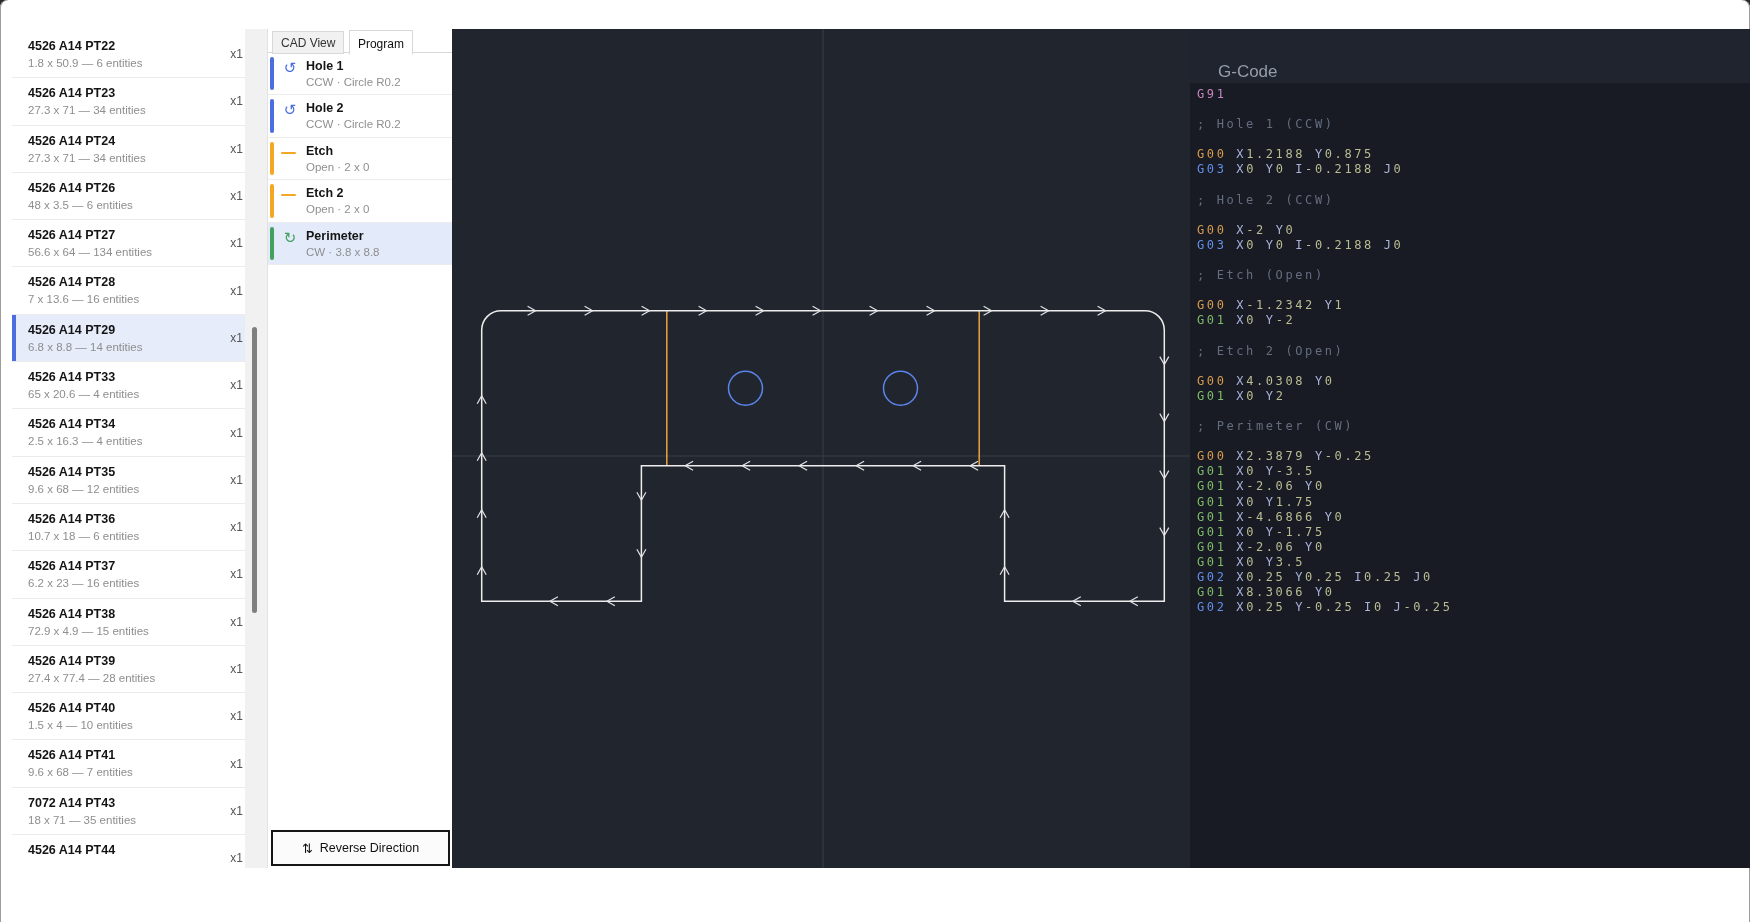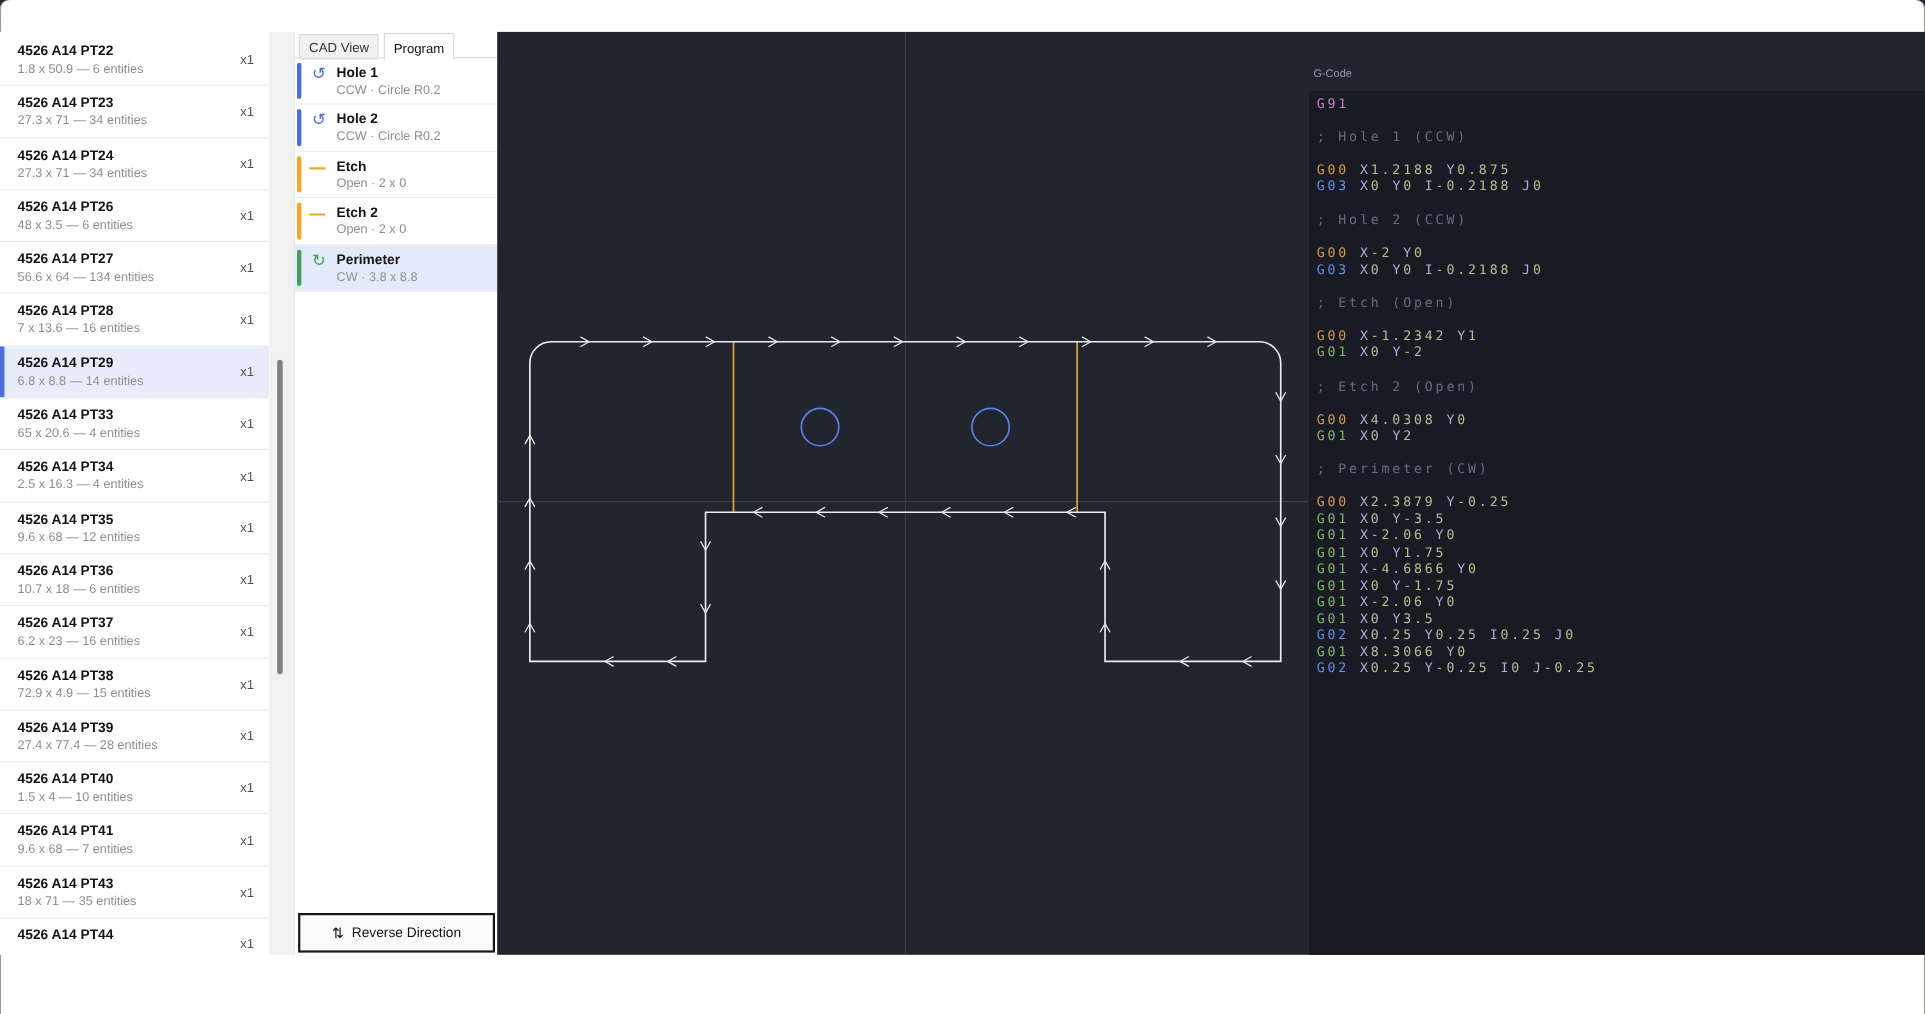--- a/index.html
+++ b/index.html
@@ -8,21 +8,21 @@
     box-shadow:inset 1px 0 0 #a09a98, inset -1px 0 0 #a09a98;}
   
   .titlebar{position:absolute;top:0;left:0;right:0;height:29px;background:#7b7573;}
   .titlebar .title{color:#ffffff;font-size:12px;line-height:29px;padding-left:11px;}
   .win-controls{position:absolute;right:0;top:0;height:29px;display:flex;align-items:center;}
   .win-btn{width:46px;height:29px;display:flex;align-items:center;justify-content:center;color:#fff;}
   .glyph-min{width:10px;height:1px;background:#fff;}
   .glyph-max{width:9px;height:9px;border:1px solid #fff;border-radius:1px;}
   .glyph-close{font-size:13px;line-height:13px;color:#fff;}
   
-  .sidebar{position:absolute;top:29px;left:0;width:245px;bottom:54px;background:#fff;overflow:hidden;}
+  .sidebar{position:absolute;top:29px;left:12px;width:245px;bottom:54px;background:#fff;overflow:hidden;}
   .parts-list{padding-top:2px;}
   .part-item{position:relative;height:47.3px;box-sizing:border-box;border-bottom:1px solid #ebebeb;padding:8px 0 0 16px;}
   .part-item .pname{font-size:12.5px;font-weight:bold;color:#141414;}
   .part-item .pdims{font-size:11.5px;color:#8e8e8e;margin-top:4px;}
   .part-item .pqty{position:absolute;right:14px;top:50%;transform:translateY(-50%);font-size:12px;color:#555;}
   .part-item.selected{background:#e6ecfa;}
   .part-item.selected .selbar{position:absolute;left:0;top:0;bottom:0;width:4px;background:#4a6ee0;}
   
   .scroll-strip{position:absolute;top:29px;left:245px;width:22px;bottom:54px;background:#f1f1f1;}
   .scroll-thumb{position:absolute;left:7px;top:298px;width:5px;height:286px;background:#7f7f7f;border-radius:3px;}
@@ -39,21 +39,21 @@
   .op-item .oname{font-size:12.5px;font-weight:bold;color:#151515;}
   .op-item .odet{font-size:11.5px;color:#8f8f8f;margin-top:3px;}
   .op-item.selected{background:#e3eafa;}
   .reverse-btn{position:absolute;left:3px;right:2px;bottom:2px;height:36px;background:#fbfbfb;border:2px solid #151515;
     box-sizing:border-box;display:flex;align-items:center;justify-content:center;gap:7px;font-size:12.5px;color:#111;cursor:default;}
   .reverse-btn .rev-icon{font-size:13px;}
   
   .canvas{position:absolute;top:29px;left:452px;width:738px;bottom:54px;background:#21252d;}
   
   .gcode{position:absolute;top:29px;left:1190px;right:0;bottom:54px;background:#20242e;}
-  .gc-header{position:absolute;top:33px;left:4px;color:#959cab;font-size:10px;}
+  .gc-header{position:absolute;top:33px;left:28px;color:#959cab;font-size:17px;}
   .gc-body{position:absolute;top:54px;left:0;right:0;bottom:0;background:#181b24;
     font-family:"DejaVu Sans Mono",monospace;font-size:12px;line-height:15.1px;letter-spacing:2.6px;
     padding:4px 0 0 7px;white-space:pre;overflow:hidden;}
   .cl{height:15.1px;}
   
   .footer{position:absolute;left:0;right:0;bottom:0;height:54px;background:#f1f1f1;border-top:1px solid #e0e0e0;box-sizing:border-box;border-bottom:2px solid #4c4a48;}
   .fbtn{position:absolute;top:13px;height:25px;background:#fdfdfd;border:2px solid #1a1a1a;box-sizing:border-box;
     font-family:"Liberation Sans",sans-serif;font-size:12.5px;color:#111;text-align:center;line-height:21px;cursor:default;}
   .btn-accept{right:108px;width:90px;}
   .btn-cancel{right:12px;width:91px;}
@@ -141,21 +141,21 @@
           <div class="pname">4526 A14 PT40</div>
           <div class="pdims">1.5 x 4 — 10 entities</div>
           <div class="pqty">x1</div>
         </div>
         <div class="part-item">
           <div class="pname">4526 A14 PT41</div>
           <div class="pdims">9.6 x 68 — 7 entities</div>
           <div class="pqty">x1</div>
         </div>
         <div class="part-item">
-          <div class="pname">4526 A14 PT43</div>
+          <div class="pname">7072 A14 PT43</div>
           <div class="pdims">18 x 71 — 35 entities</div>
           <div class="pqty">x1</div>
         </div>
         <div class="part-item">
           <div class="pname">4526 A14 PT44</div>
           <div class="pdims"></div>
           <div class="pqty">x1</div>
         </div>
       </div>
   </div>

